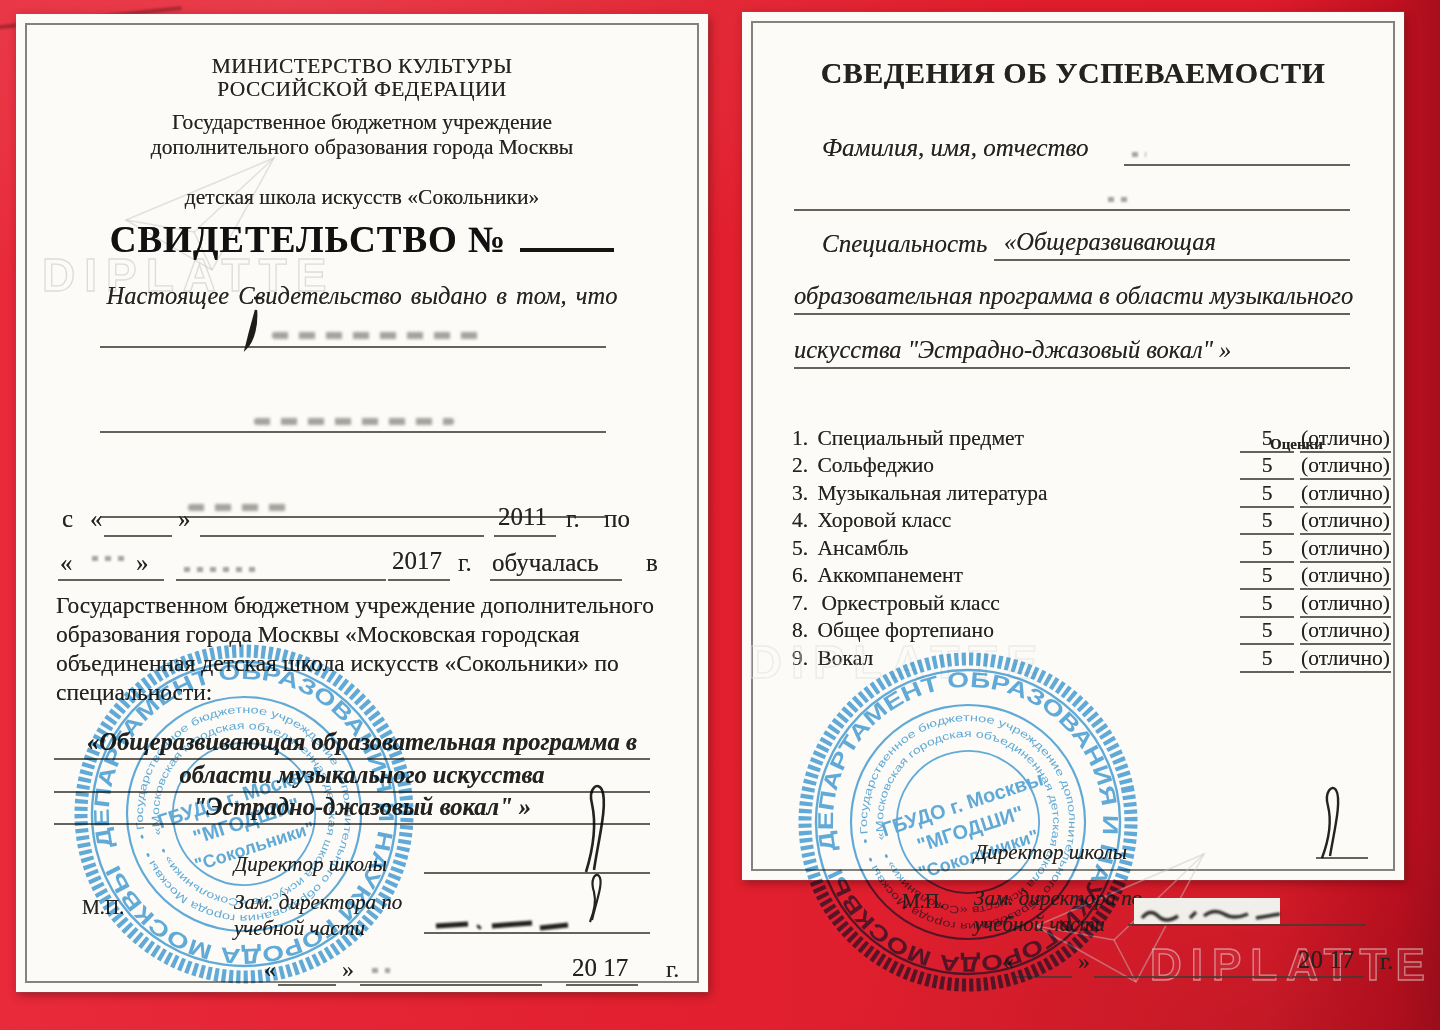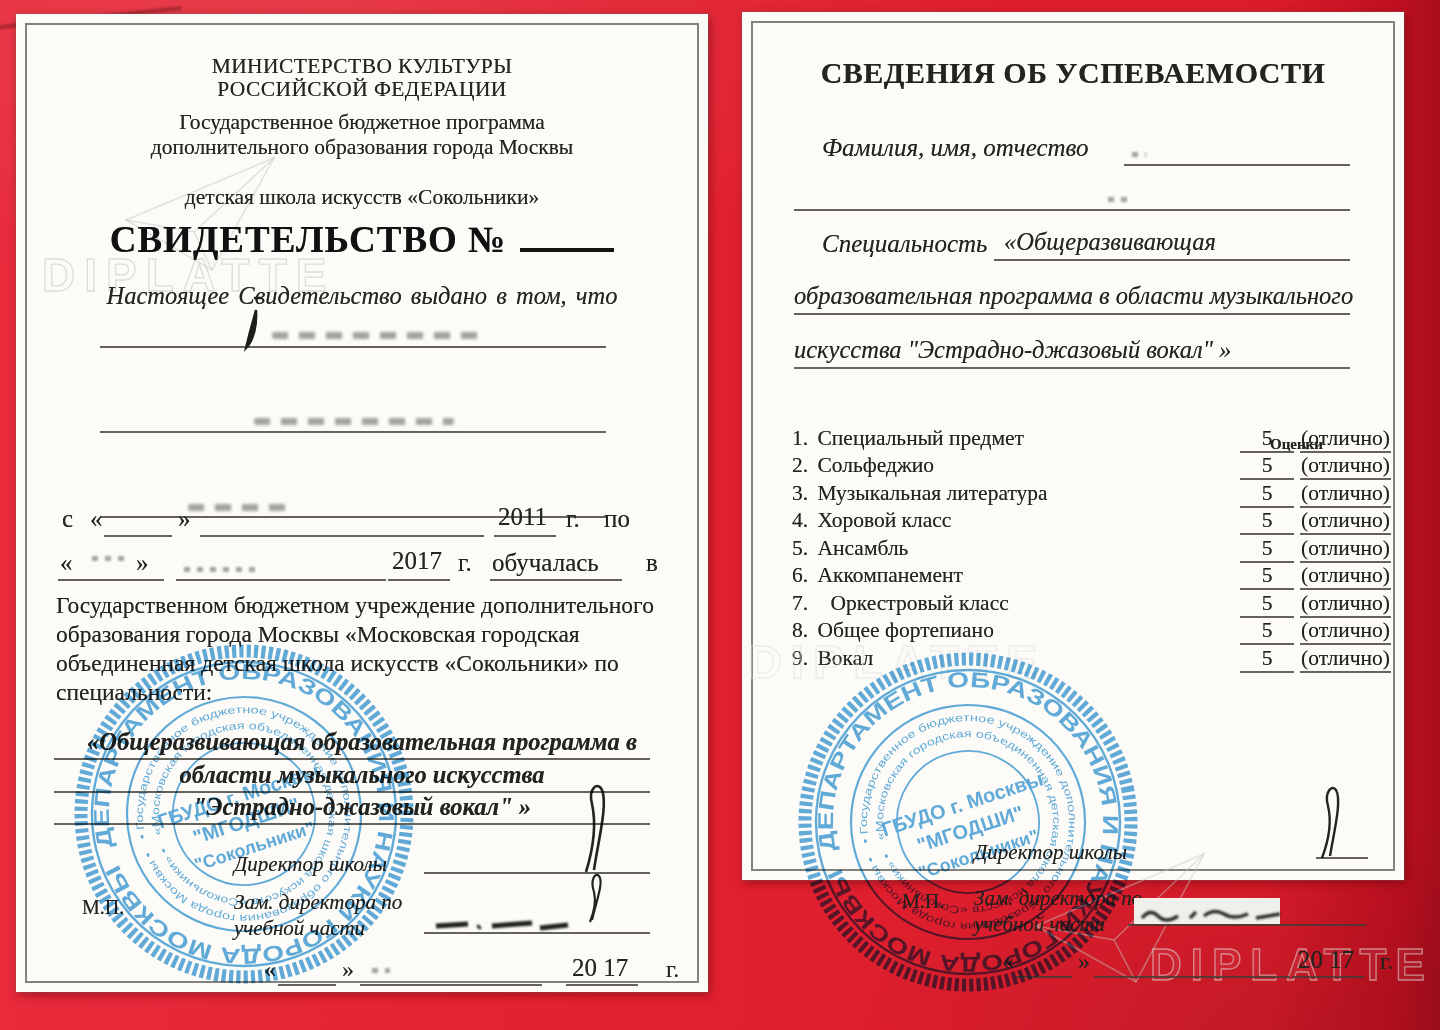--- a/index.html
+++ b/index.html
@@ -64,21 +64,21 @@
   <svg class="abs" style="left:106px;top:140px;" width="160" height="120" viewBox="0 0 160 120">
     <g fill="none" stroke="rgba(190,188,182,.40)" stroke-width="1.6">
       <path d="M4,66 L152,4 L90,116 Z"></path>
         <path d="M4,66 L72,78 L90,116"></path>
         <path d="M152,4 L72,78"></path>
     </g>
   </svg>
 
   <div class="abs ctr soft" style="top:40px;font-size:21.5px;letter-spacing:.4px;">МИНИСТЕРСТВО КУЛЬТУРЫ</div>
   <div class="abs ctr soft" style="top:63px;font-size:21.5px;letter-spacing:.4px;">РОССИЙСКОЙ ФЕДЕРАЦИИ</div>
-  <div class="abs ctr soft" style="top:96px;font-size:21.5px;">Государственное бюджетное программа</div>
+  <div class="abs ctr soft" style="top:96px;font-size:21.5px;">Государственное бюджетном учреждение</div>
   <div class="abs ctr soft" style="top:121px;font-size:21.5px;">дополнительного образования города Москвы</div>
   <div class="abs ctr soft" style="top:171px;font-size:21.5px;">детская школа искусств «Сокольники»</div>
 
   <div class="abs ctr" style="top:204px;font-size:37px;">
     <span class="b soft" style="letter-spacing:1px;color:#111;">СВИДЕТЕЛЬСТВО №</span><span style="display:inline-block;width:94px;border-bottom:4px solid #15150f;margin-left:14px;"></span>
   </div>
 
   <div class="abs ctr it soft" style="top:268px;font-size:24.5px;word-spacing:3px;">Настоящее Свидетельство выдано в том, что</div>
 
   <div class="line" style="left:84px;top:332px;width:506px;"></div>
@@ -225,21 +225,21 @@
     <span style="margin-left:4px;">Ансамбль</span>
     <span class="gradecell"><span class="g5">5</span><span class="gw">(отлично)</span></span>
   </div>
   <div class="trow soft" style="top:551px;">
     <span>6.</span>
     <span style="margin-left:4px;">Аккомпанемент</span>
     <span class="gradecell"><span class="g5">5</span><span class="gw">(отлично)</span></span>
   </div>
   <div class="trow soft" style="top:579px;">
     <span>7.</span>
-    <span style="margin-left:17px;">Оркестровый класс</span>
+    <span style="margin-left:8px;">Оркестровый класс</span>
     <span class="gradecell"><span class="g5">5</span><span class="gw">(отлично)</span></span>
   </div>
   <div class="trow soft" style="top:606px;">
     <span>8.</span>
     <span style="margin-left:4px;">Общее фортепиано</span>
     <span class="gradecell"><span class="g5">5</span><span class="gw">(отлично)</span></span>
   </div>
   <div class="trow soft" style="top:634px;">
     <span>9.</span>
     <span style="margin-left:4px;">Вокал</span>

